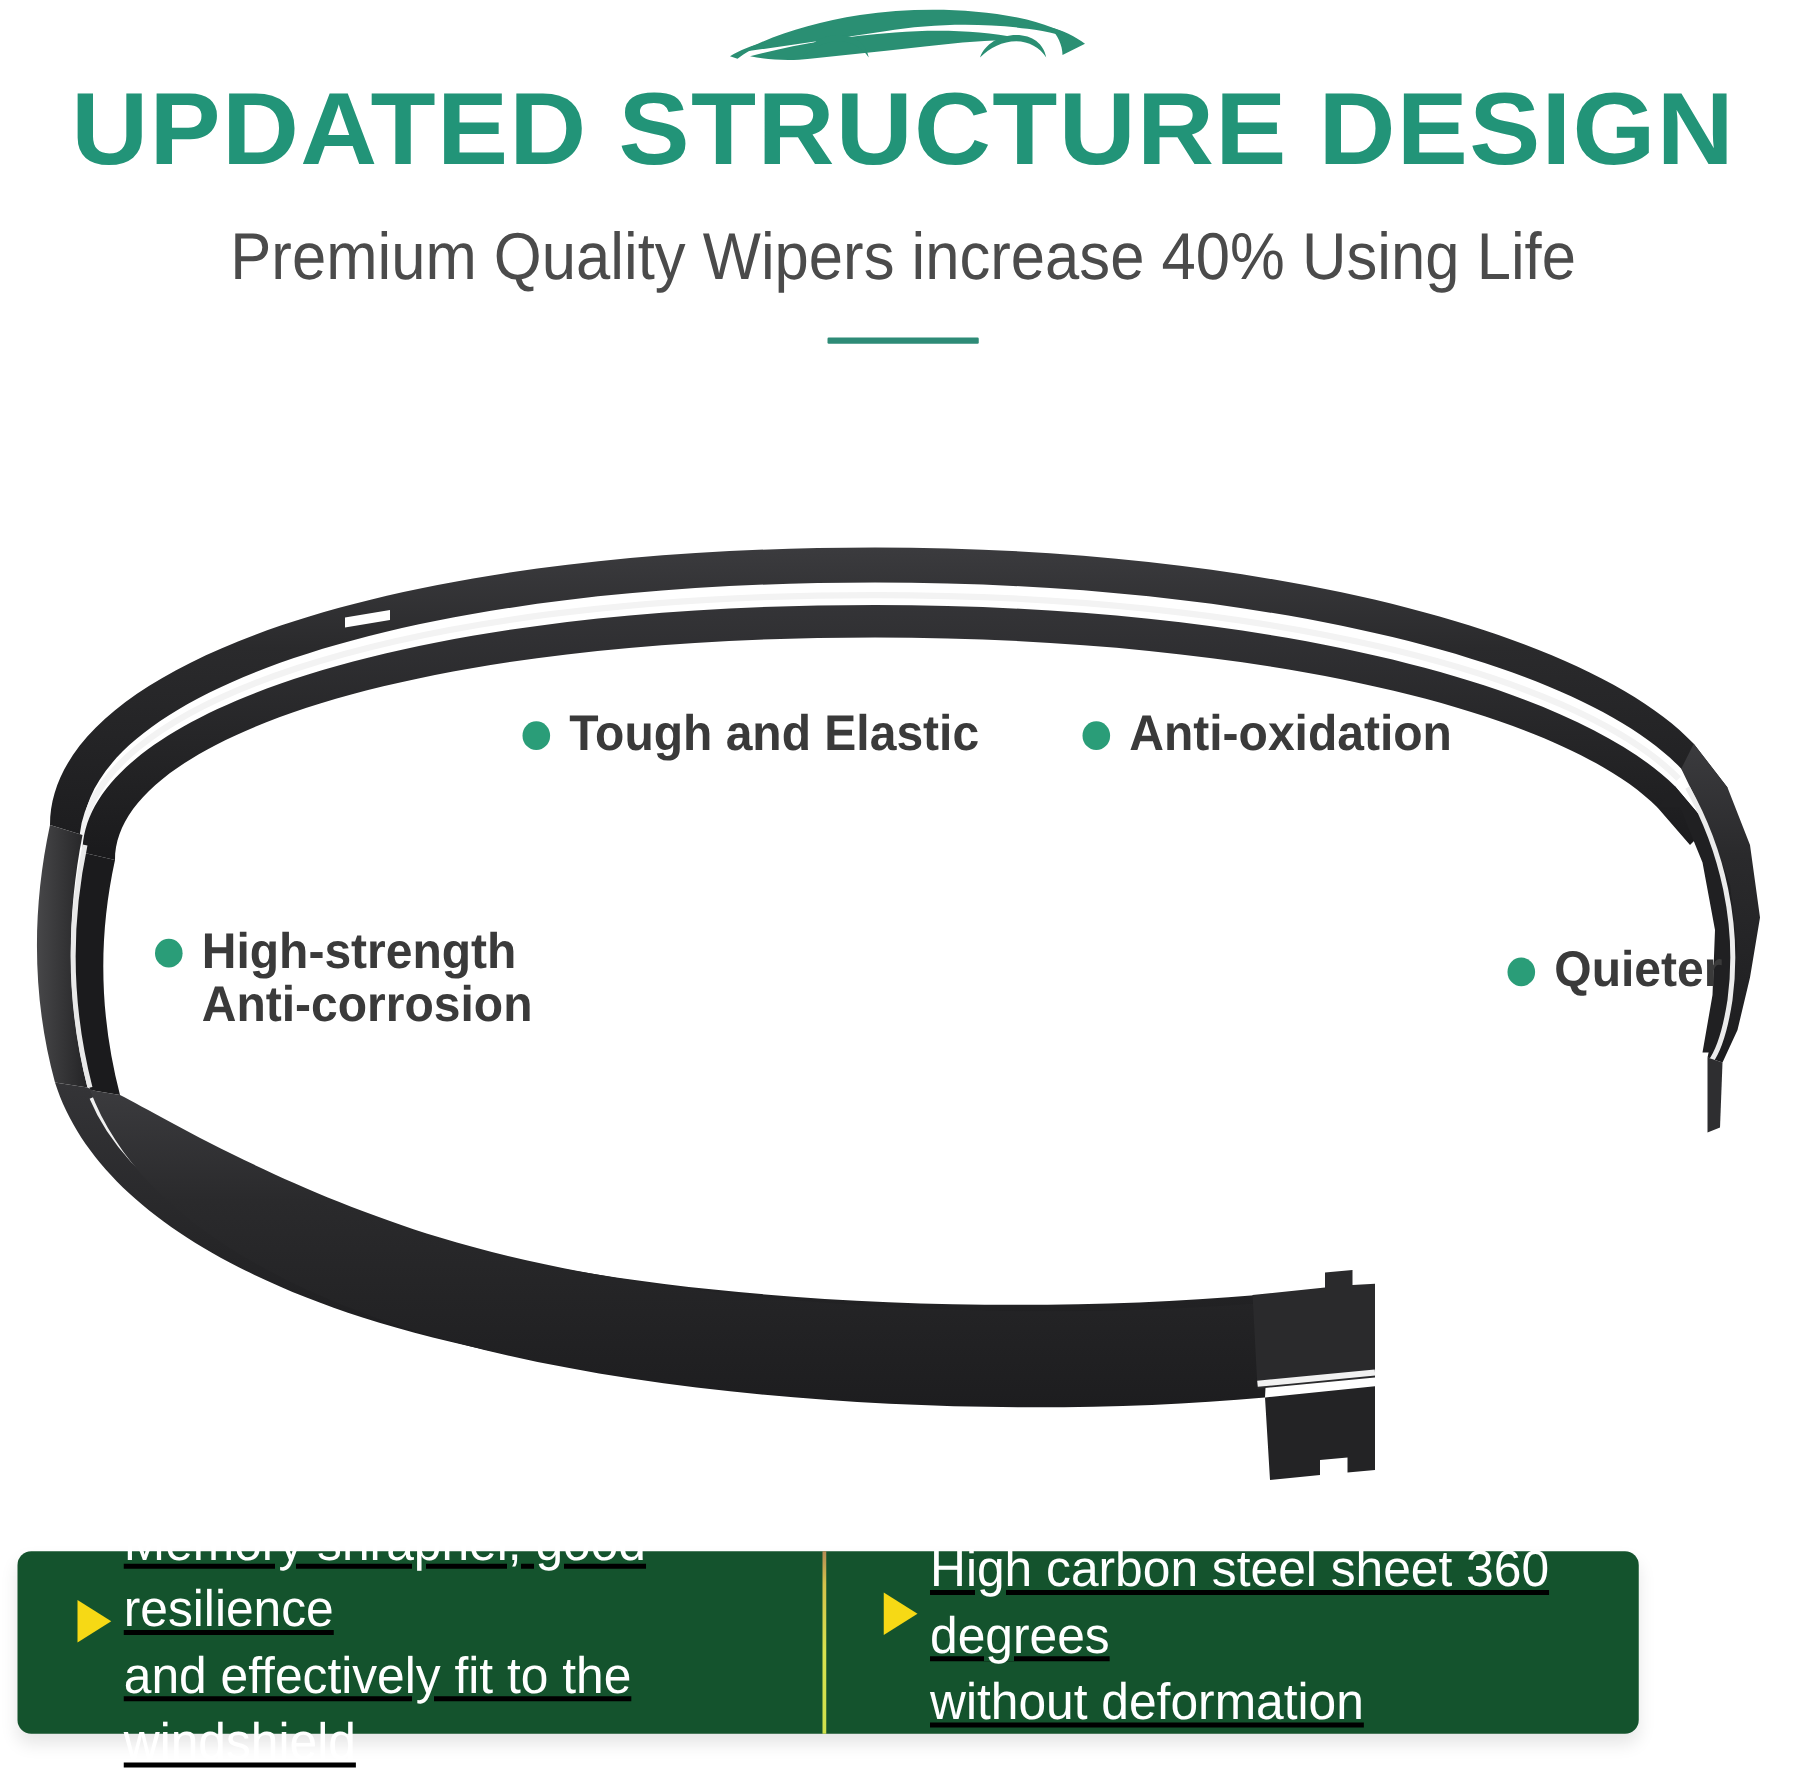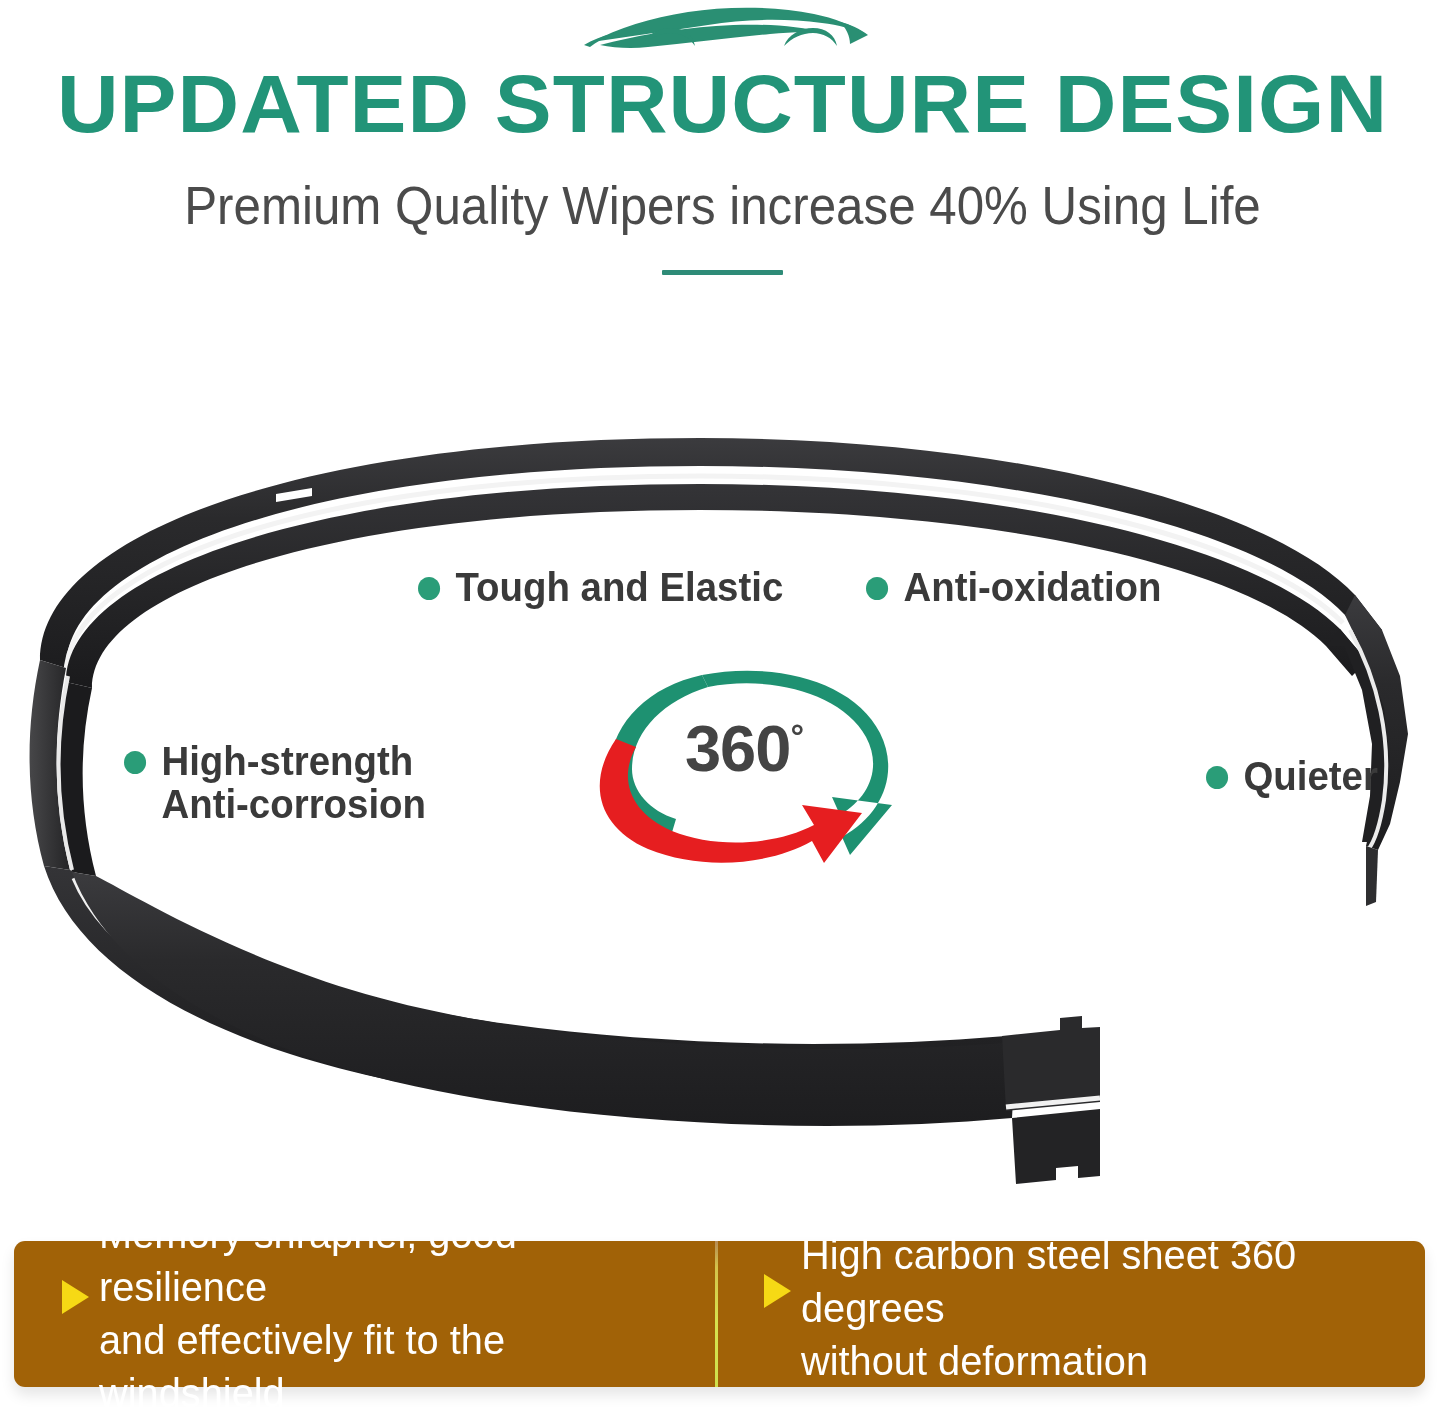--- a/index.html
+++ b/index.html
@@ -136,26 +136,27 @@
     font-size: 34px;
     vertical-align: super;
     line-height: 1;
   }
 
   
   #bottom-banner {
     position: absolute;
     left: 14px;
     top: 1241px;
-    width: 1411px;
+    width: 1297px;
     height: 146px;
-    background: #a16207;
+    background: #14532d;
     border-radius: 11px;
     box-shadow: 0 8px 14px rgba(0,0,0,0.10);
     display: flex;
+    text-decoration: underline;
   }
   .banner-panel {
     position: relative;
     display: flex;
     align-items: center;
     box-sizing: border-box;
   }
   #banner-panel-left  { width: 702px; padding: 0 26px 0 48px; }
   #banner-panel-right { width: 709px; padding: 0 26px 12px 46px; }
   #banner-divider {
@@ -327,60 +328,20 @@
     <span class="dot"></span>
     <span>High-strength
 Anti-corrosion</span>
   </div>
 
   <div class="feature" id="feature-quieter">
     <span class="dot"></span>
     <span>Quieter</span>
   </div>
 
-  <div id="badge-360">
-    <svg viewBox="0 0 340 215" width="340" height="215">
-
-      <path fill="#1e9171" d="
-        M 128 20
-        C 200 6, 280 26, 306 78
-        C 326 118, 308 160, 268 182
-        L 276 200
-        L 318 150
-        L 258 142
-        L 266 160
-        C 296 142, 308 112, 292 82
-        C 268 38, 196 20, 134 32
-        Z"></path>
-
-      <path fill="#1e9171" d="
-        M 128 20
-        C 72 32, 34 72, 36 118
-        C 38 150, 62 174, 96 184
-        L 102 164
-        C 76 156, 58 136, 58 114
-        C 58 78, 88 46, 134 32
-        Z"></path>
-
-      <path fill="#e61e20" d="
-        M 42 84
-        C 12 128, 24 172, 74 194
-        C 128 216, 196 210, 238 186
-        L 250 208
-        L 288 158
-        L 228 150
-        L 240 170
-        C 202 190, 142 194, 98 176
-        C 56 158, 44 124, 62 92
-        Z"></path>
-    </svg>
-    <div class="badge-text">
-      <span>360</span><span class="deg">°</span>
-    </div>
-  </div>
 
   <div id="bottom-banner">
     <div class="banner-panel" id="banner-panel-left">
       <span class="banner-arrow"></span>
       <span class="banner-text">Memory shrapnel, good resilience
 and effectively fit to the windshield</span>
     </div>
     <div id="banner-divider"></div>
     <div class="banner-panel" id="banner-panel-right">
       <span class="banner-arrow"></span>

